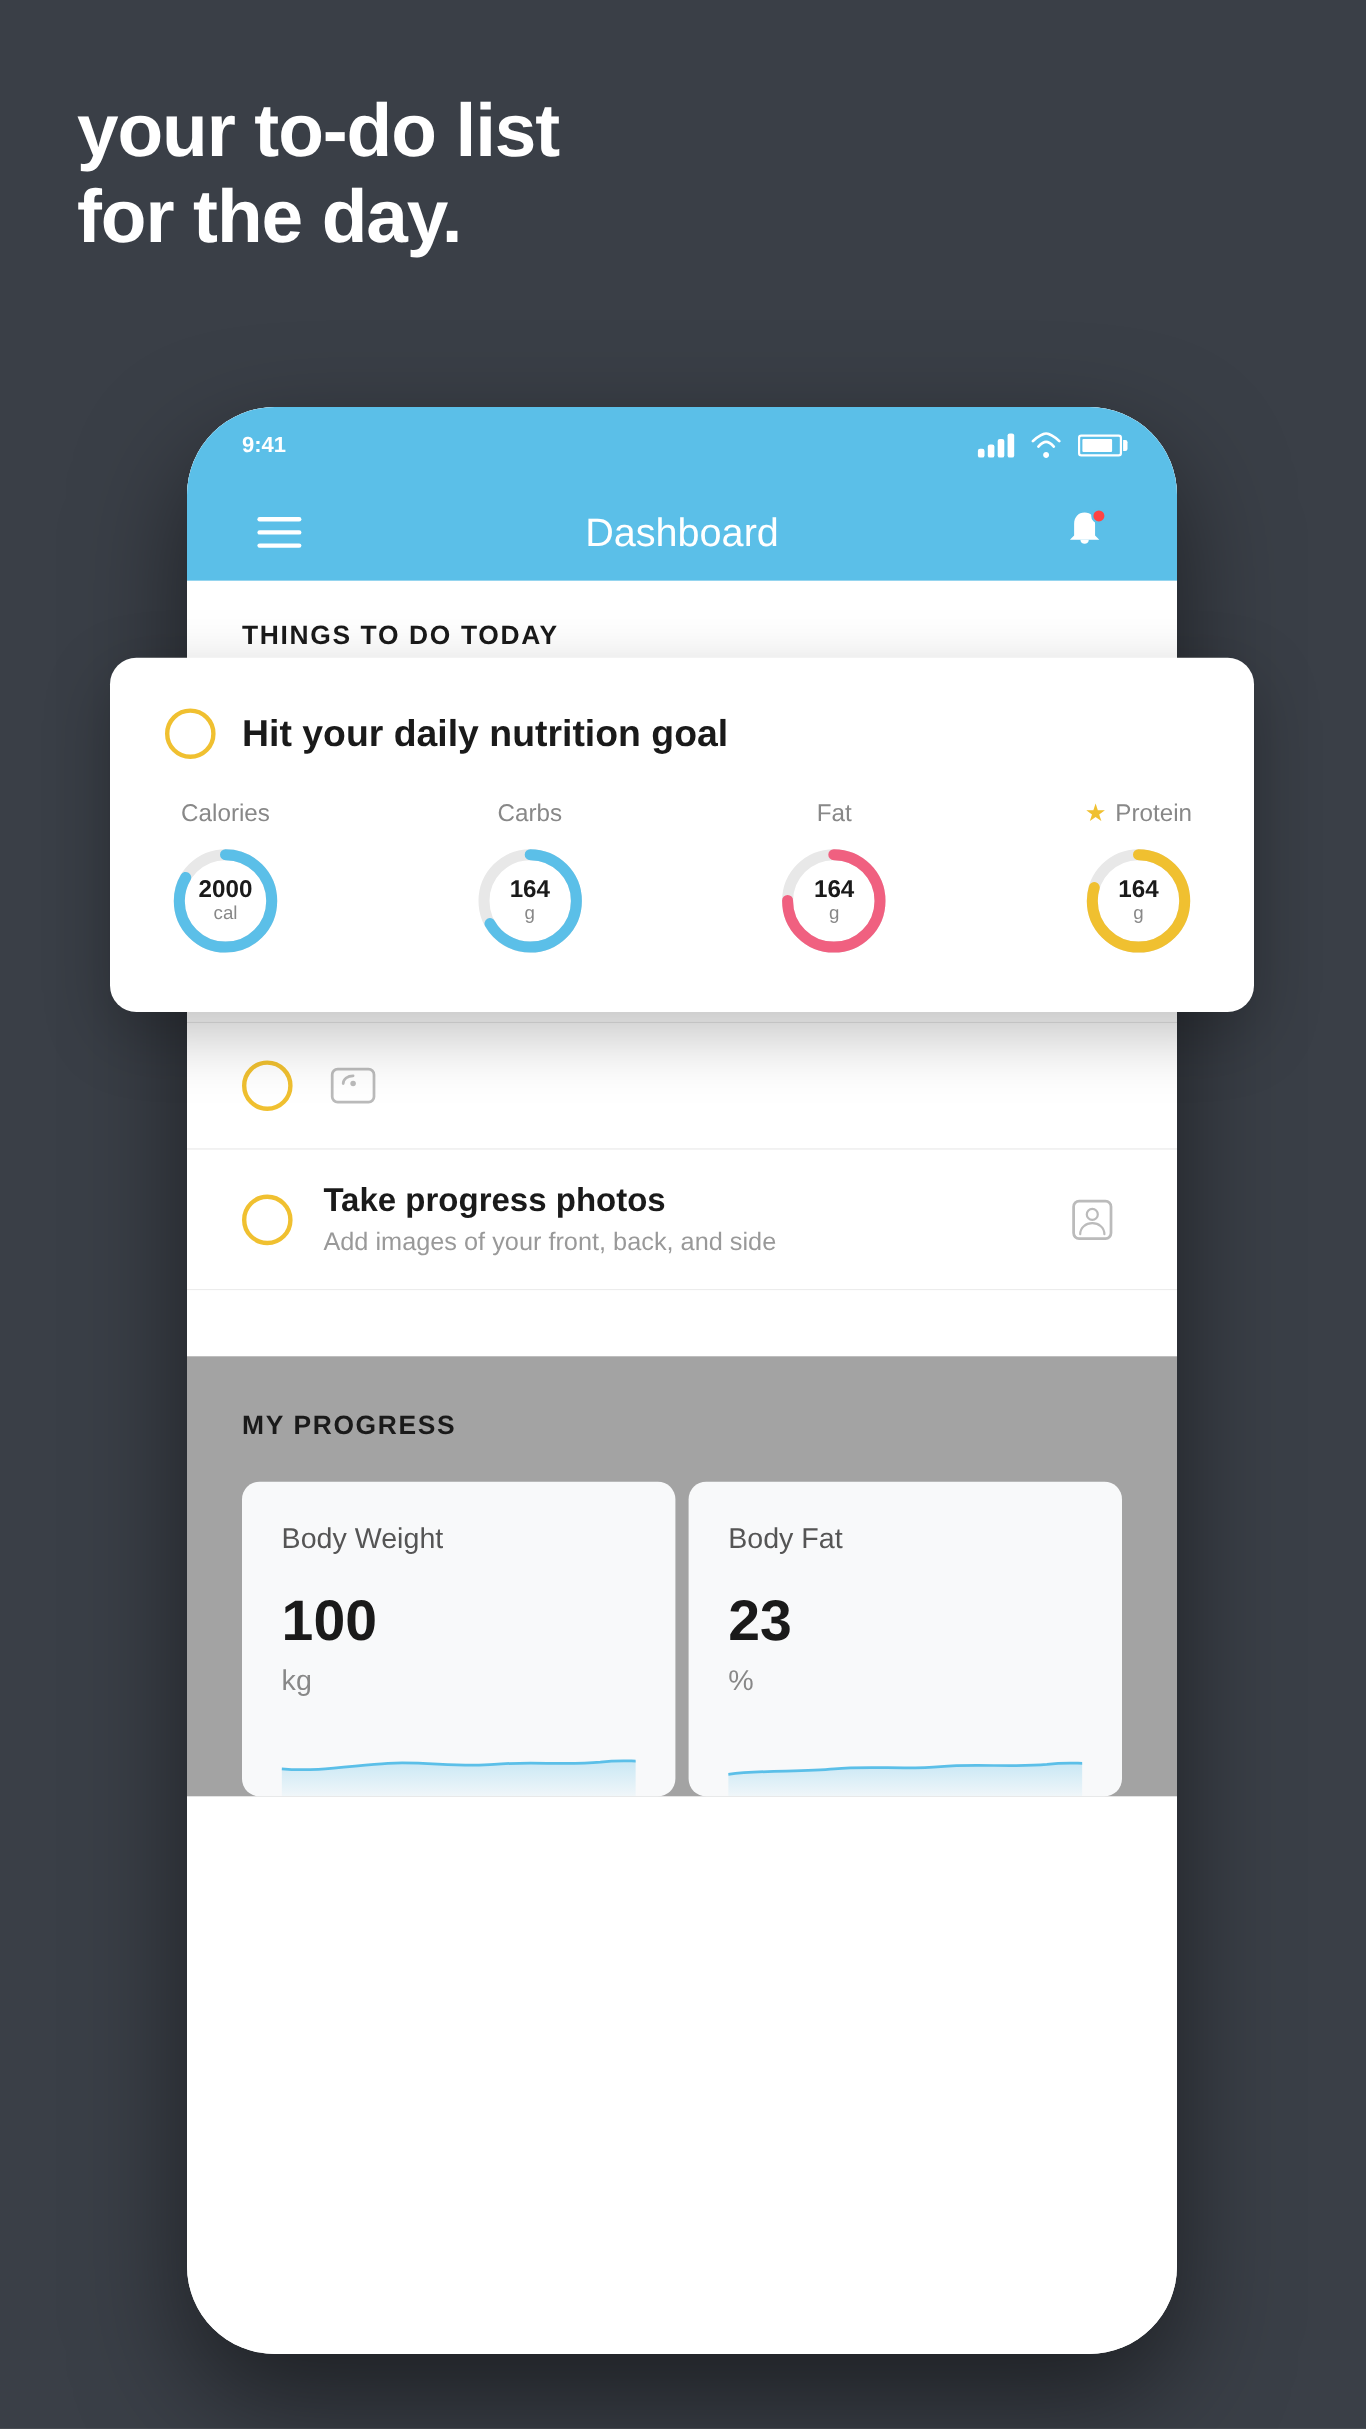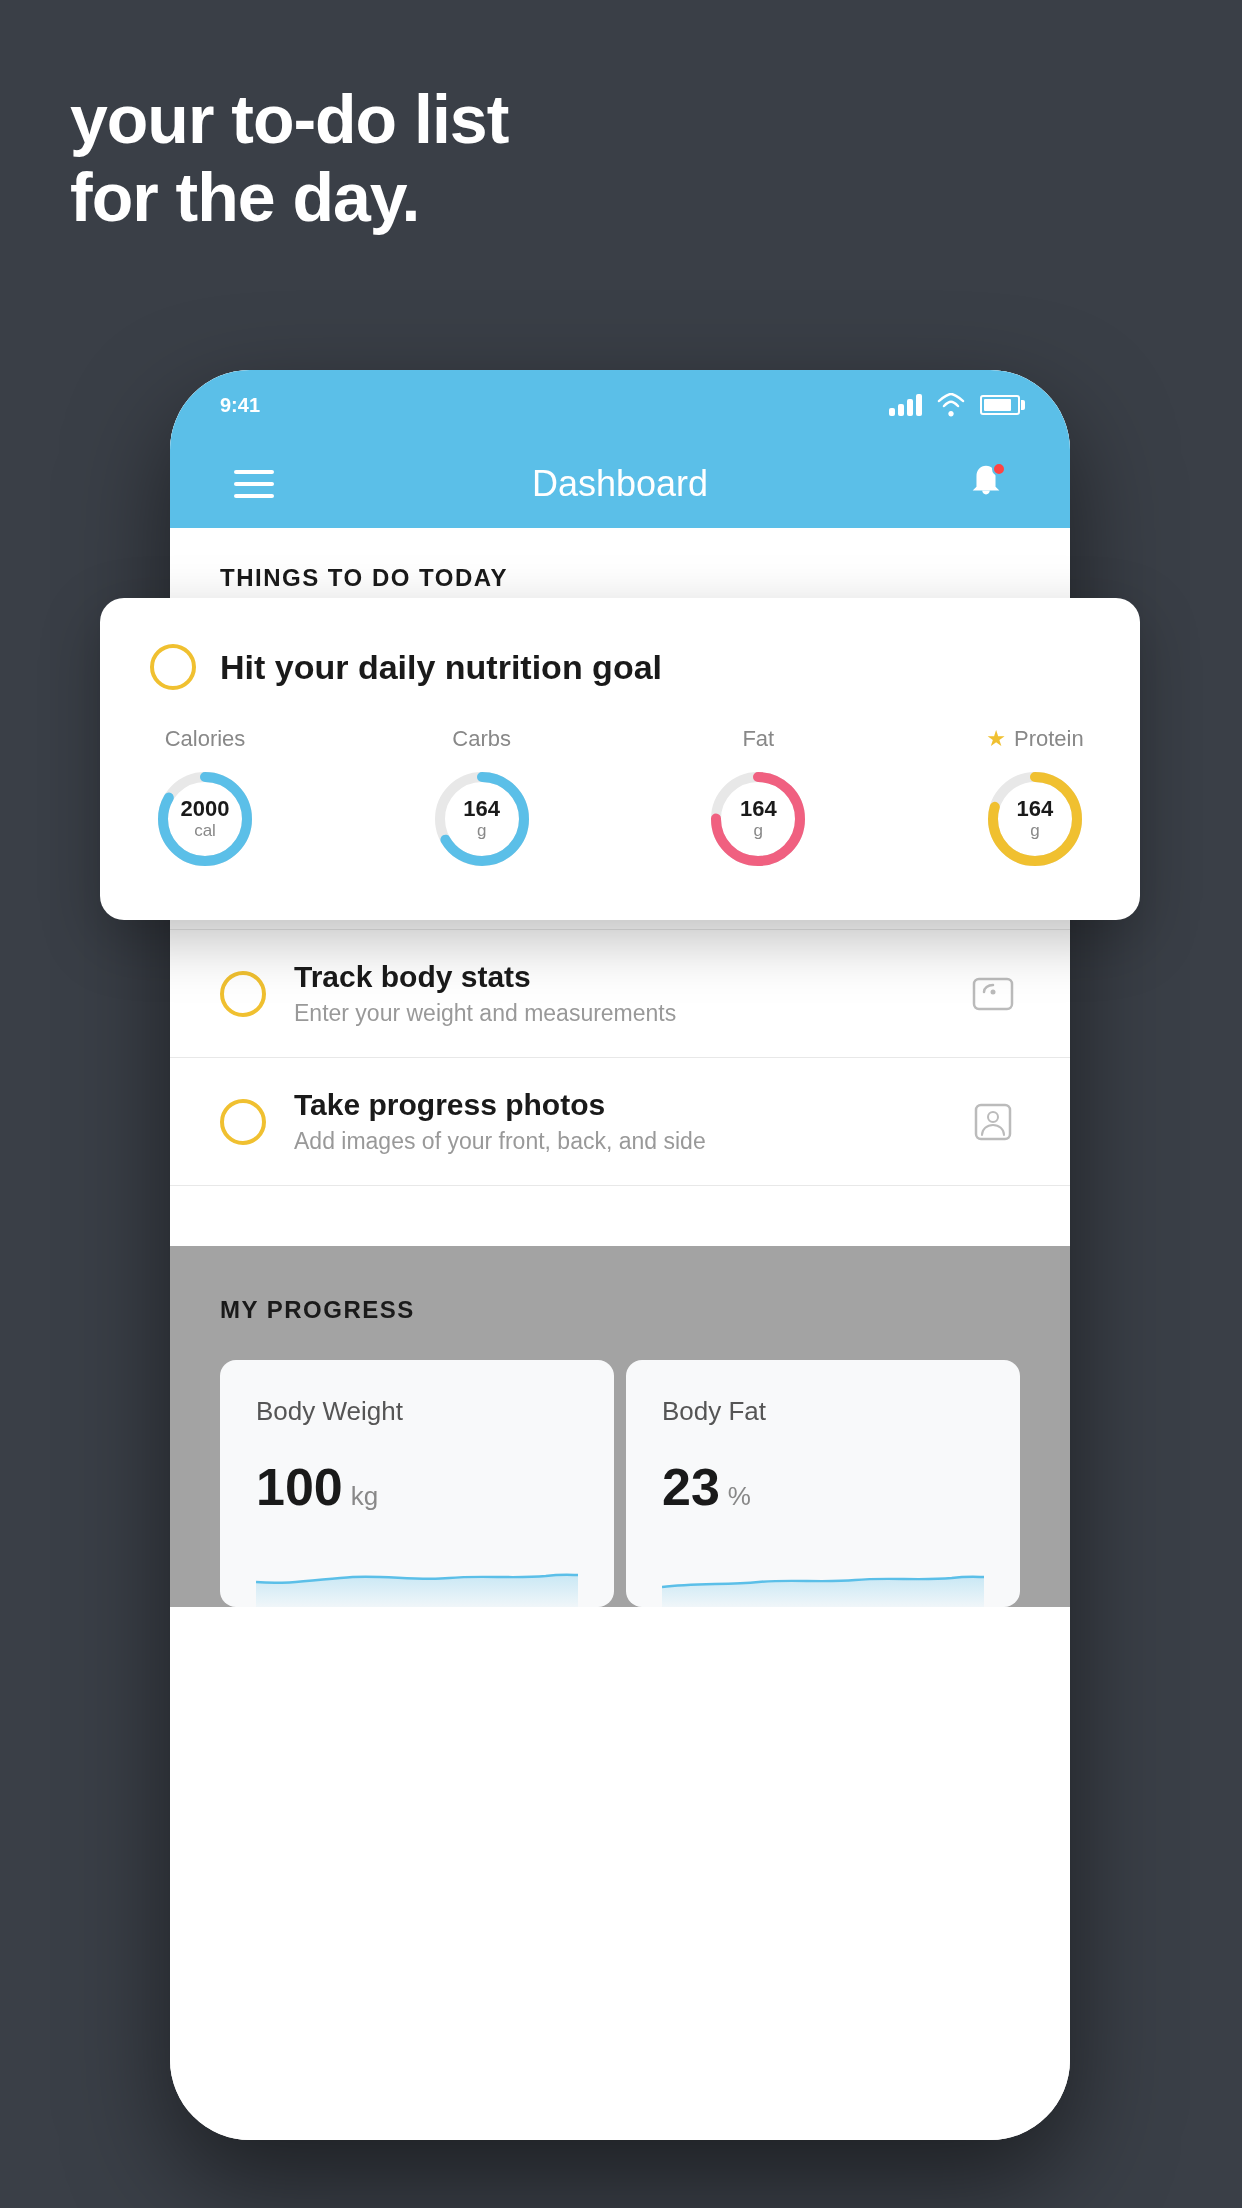--- a/index.html
+++ b/index.html
@@ -326,20 +326,21 @@
       font-size: 26px;
       color: #555;
       margin-bottom: 30px;
     }
 
     .progress-value-row {
       display: flex;
       align-items: baseline;
       gap: 8px;
       margin-bottom: 30px;
+      flex-direction: column;
     }
 
     .progress-value {
       font-size: 52px;
       font-weight: 700;
       color: #1a1a1a;
     }
 
     .progress-unit {
       font-size: 26px;
@@ -430,24 +431,20 @@
           <svg viewBox="0 0 46 46" fill="none">
             <path d="M4 30 L4 26 C4 22 7 18 11 17 L18 16 L26 10 C28 8.5 30.5 8 33 9 L42 12 C43 12.4 43.5 13.5 43 14.5 L40 20 C39.5 21 38.5 21.5 37.5 21.5 L30 21.5 L22 25 L8 32 C6 33 4 32 4 30Z" stroke="#bbb" stroke-width="2.5" fill="none"></path>
             <path d="M18 16 L20 22" stroke="#bbb" stroke-width="2"></path>
             <path d="M26 10 L28 17" stroke="#bbb" stroke-width="2"></path>
           </svg>
         </div>
       </div>
 
       <div class="todo-item">
         <div class="circle-radio"></div>
-        <div class="todo-info">
-          <div class="todo-title">Track body stats</div>
-          <div class="todo-subtitle">Enter your weight and measurements</div>
-        </div>
         <div class="todo-icon">
           <svg viewBox="0 0 46 46" fill="none">
             <rect x="4" y="8" width="38" height="30" rx="5" stroke="#bbb" stroke-width="2.5"></rect>
             <path d="M23 14 C18 14 14 17 14 21" stroke="#bbb" stroke-width="2.5" stroke-linecap="round"></path>
             <circle cx="23" cy="21" r="2.5" fill="#bbb"></circle>
           </svg>
         </div>
       </div>
 
       <div class="todo-item">

